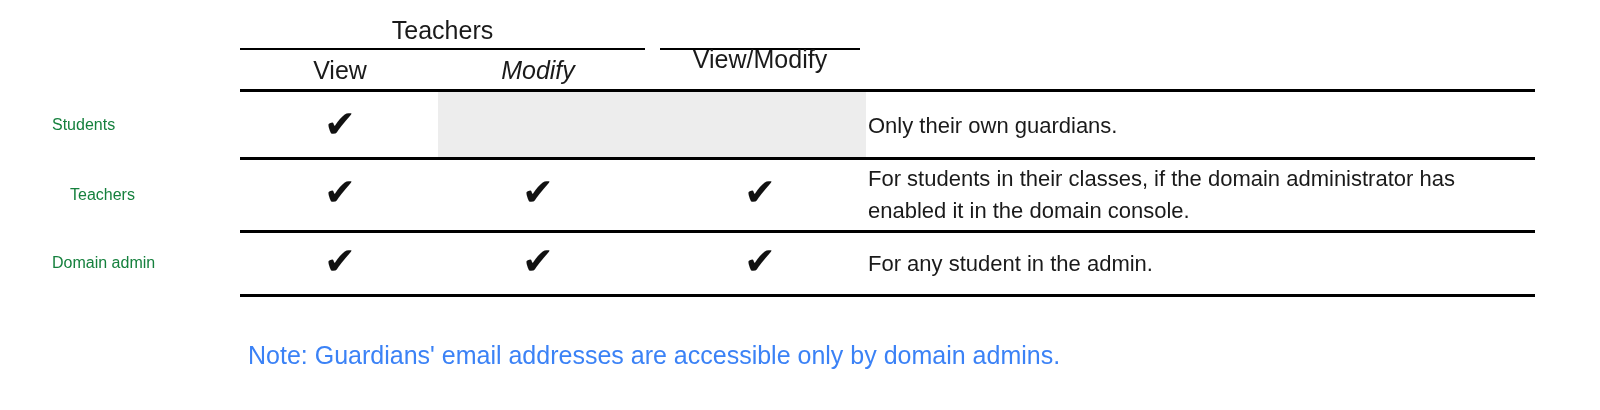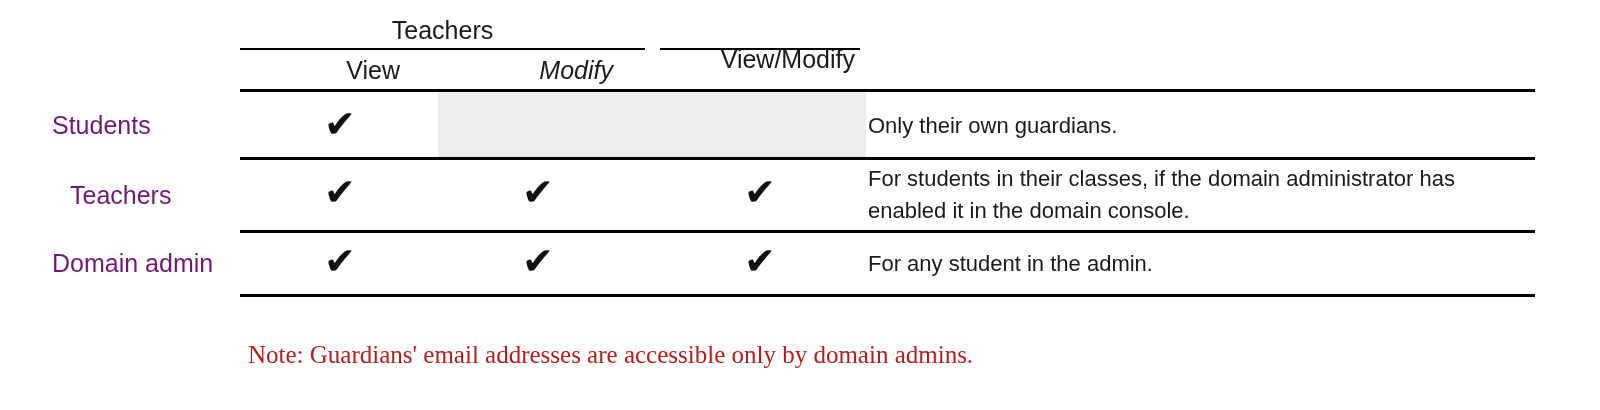--- a/index.html
+++ b/index.html
@@ -35,32 +35,32 @@
     font-size: 25px;
     line-height: 29px;
     text-align: center;
     white-space: nowrap;
     color: #1a1a1a;
   }
   .sub-head {
     position: absolute;
     font-size: 25px;
     line-height: 29px;
-    text-align: right;
+    text-align: center;
     white-space: nowrap;
     color: #1a1a1a;
   }
 
   
   .row-label {
     position: absolute;
-    font-size: 25px;
+    font-size: 16px;
     line-height: 30px;
     white-space: nowrap;
-    color: #701a75;
+    color: #15803d;
   }
 
   
   .shade {
     position: absolute;
     background: #ededed;
   }
 
   
   .check {
@@ -83,22 +83,21 @@
     color: #1a1a1a;
     width: 660px;
   }
 
   
   .note {
     position: absolute;
     font-size: 25px;
     line-height: 30px;
     white-space: nowrap;
-    color: #b91c1c;
-    font-family: Liberation Serif, serif;
+    color: #3b82f6;
   }
 </style>
 </head>
 <body>
 
 <div id="page">
 
   <div class="grp-head" style="left:240px; top:16px; width:405px;">Teachers</div>
 
 

